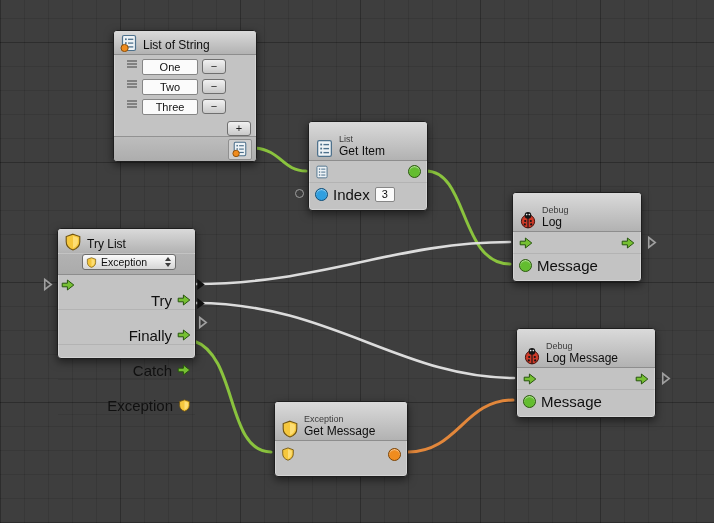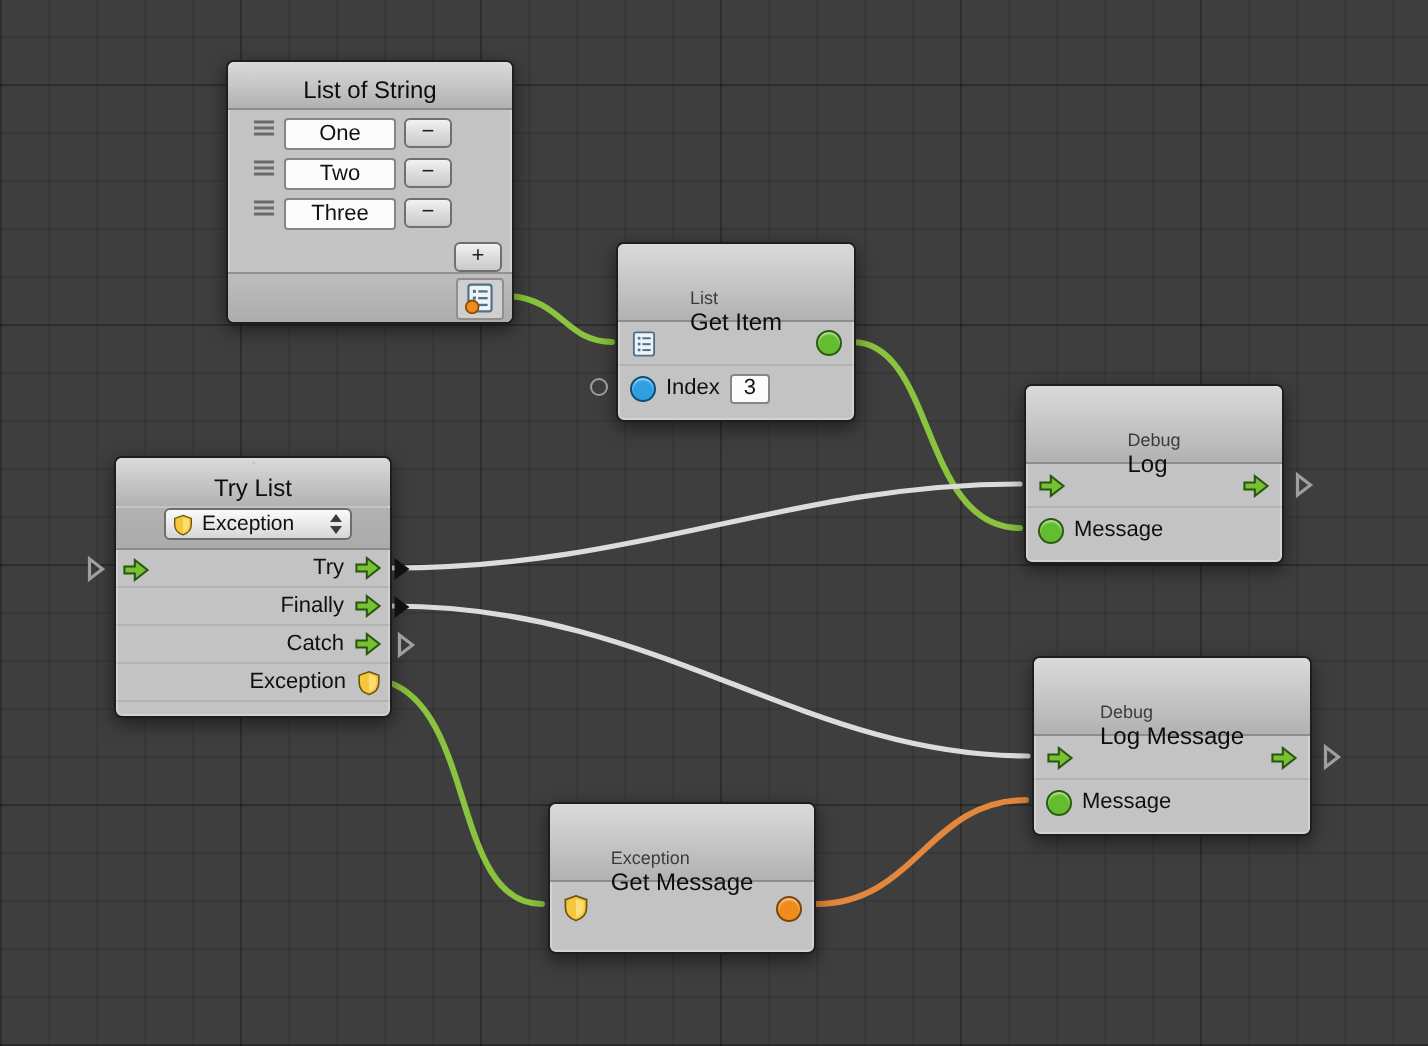--- a/index.html
+++ b/index.html
@@ -13,38 +13,37 @@
       repeating-linear-gradient(90deg, rgba(0,0,0,.10) 0 1px, transparent 1px 24px),
       repeating-linear-gradient(0deg,  rgba(0,0,0,.10) 0 1px, transparent 1px 24px);
   }
   #wires{position:absolute;left:0;top:0;z-index:1;}
   .node{
     position:absolute;z-index:2;background:#c3c3c3;
     border:1px solid #1e1e1e;border-radius:4px;
     box-shadow:0 3px 9px rgba(0,0,0,.5), inset 0 0 0 1px rgba(255,255,255,.28);
   }
   .hdr{
-    display:flex;align-items:center;gap:5px;padding:2px 6px;
+    display:flex;align-items:flex-end;gap:5px;padding:2px 6px;
     background:linear-gradient(#dadada,#b2b2b2);
     border-bottom:1px solid #8d8d8d;border-radius:3px 3px 0 0;
     box-sizing:border-box;
-    flex-direction:column;
   }
   .hdr.one{height:24px;}
   .hdr.two{height:39px;}
   .txtcol{display:flex;flex-direction:column;line-height:1.1;margin-top:16px;}
   .cap{font-size:9px;color:#3c3c3c;}
   .title{font-size:12px;color:#0d0d0d;}
   .prow{
     display:flex;align-items:center;gap:5px;height:22px;padding:0 6px;
     border-bottom:1px solid rgba(0,0,0,.08);box-sizing:border-box;
   }
   .prow:last-child{border-bottom:none;}
-  .prow.h19{height:19px;justify-content:flex-end;padding-right:4px;}
-  .plabel{font-size:11px;color:#101010;}
+  .prow.h19{height:19px;justify-content:flex-end;padding-right:4px;margin-top:16px;}
+  .plabel{font-size:15px;color:#101010;}
   .right{margin-left:auto;}
   .dot{width:11px;height:11px;border-radius:50%;box-shadow:inset 0 1px 1px rgba(255,255,255,.55);display:inline-block;}
   .dot.green{background:#63bd2f;border:1px solid #2c5a10;}
   .dot.blue{background:#2f9fe0;border:1px solid #0f4d77;}
   .dot.orange{background:#f08c1e;border:1px solid #7c4507;}
   .hollow-circle{position:absolute;z-index:3;width:7px;height:7px;border:1.6px solid #9d9d9d;border-radius:50%;}
   .conn{position:absolute;z-index:3;}
   .item-field{
     width:56px;height:16px;font-size:11px;text-align:center;color:#111;
     border:1px solid #868686;background:#fbfbfb;border-radius:2px;padding:0;

